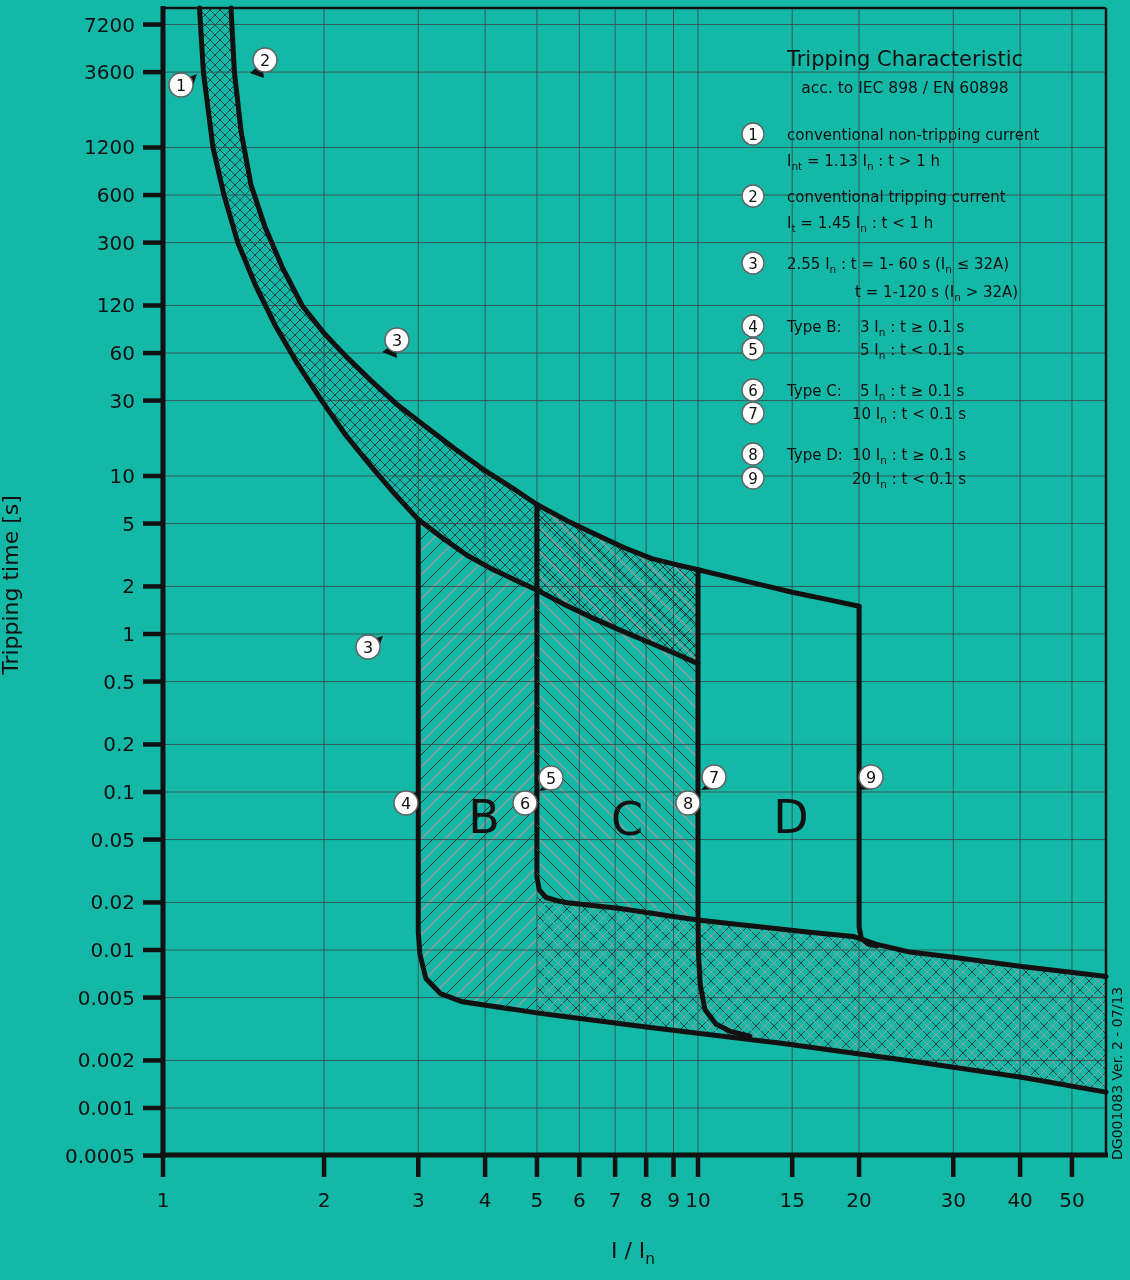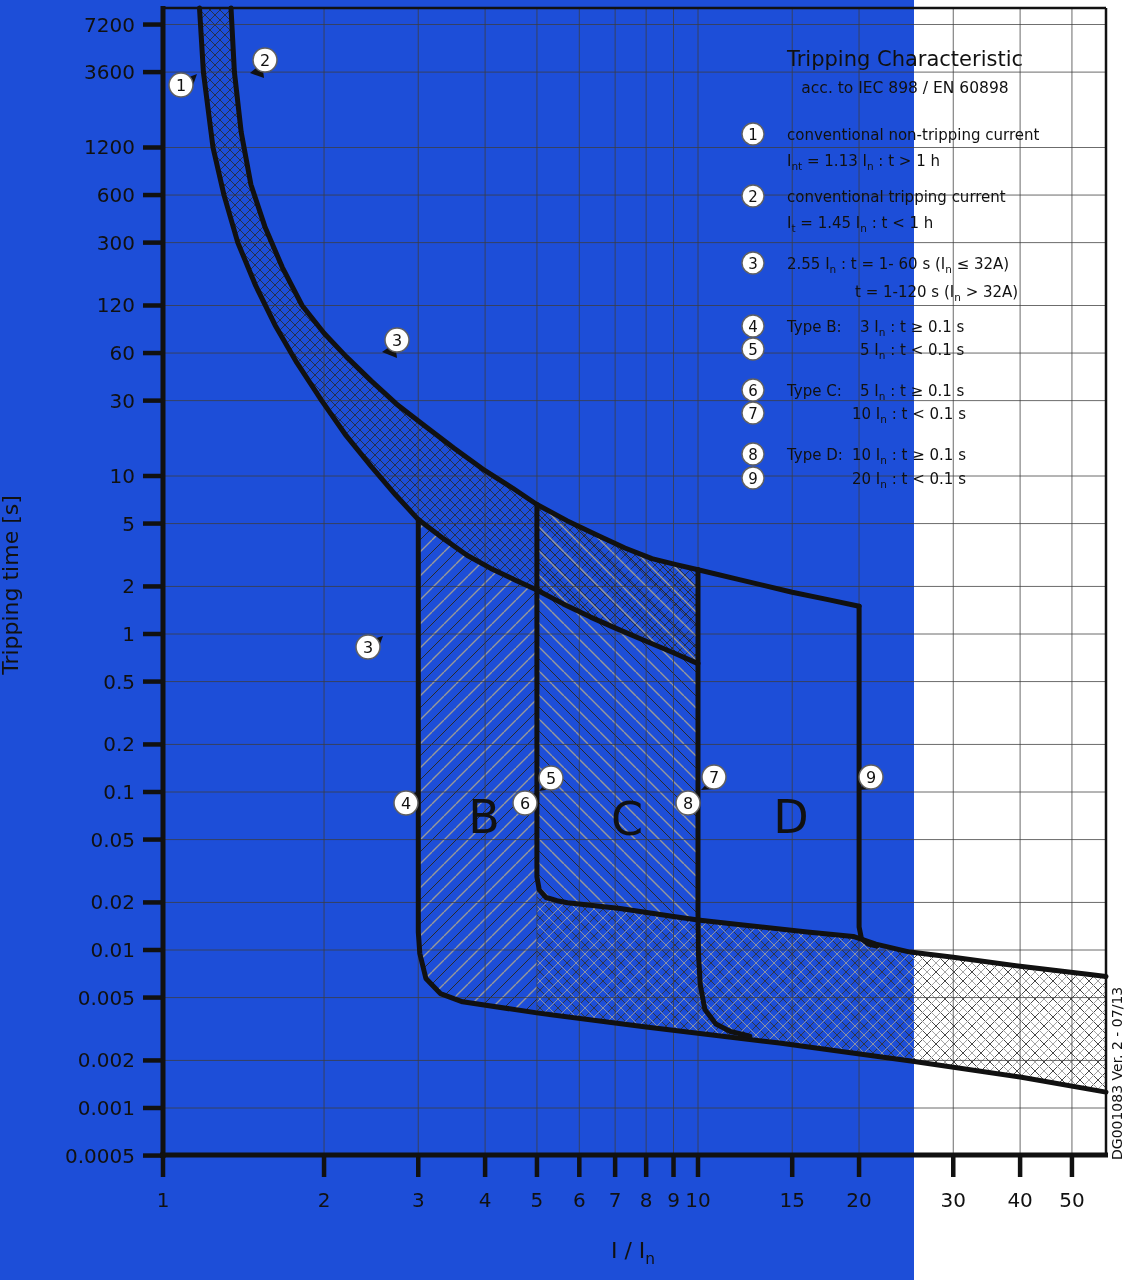--- a/index.html
+++ b/index.html
@@ -1,16 +1,16 @@
 <!DOCTYPE html>
 <html><head>
 <meta charset="utf-8">
 <style>
   html,body{margin:0;padding:0;background:#fff;}
-  .figure{position:relative;width:914px;height:1280px;background:#1d4ed8;font-family:"DejaVu Sans",sans-serif;}
+  .figure{position:relative;width:1130px;height:1280px;background:#14b8a6;font-family:"DejaVu Sans",sans-serif;}
   svg{display:block}
   .t-title{font-size:21px;fill:#111;}
   .t-sub{font-size:15.5px;fill:#111;}
   .t-axis{font-size:22px;fill:#111;}
   .t-side{font-size:14px;fill:#111;}
   text{font-family:"DejaVu Sans",sans-serif;}
 </style>
 </head>
 <body>
 

